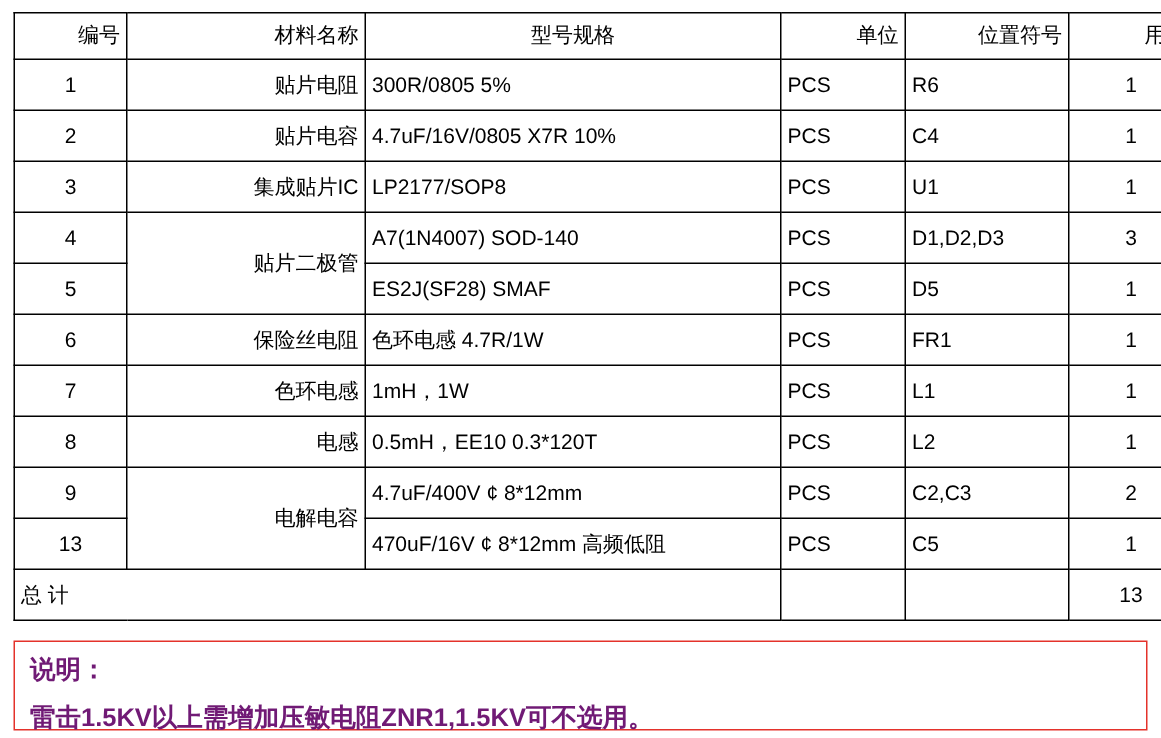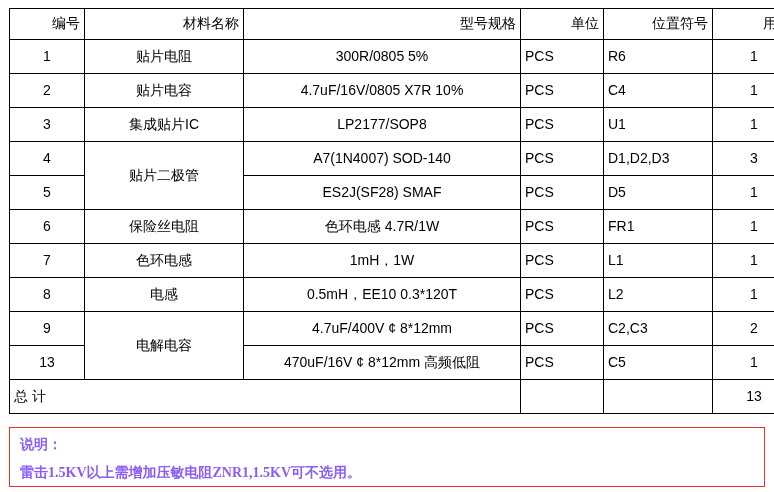--- a/index.html
+++ b/index.html
@@ -38,59 +38,58 @@
   .hdr td {
     text-align: right;
     font-weight: bold;
     font-size: 15px;
     height: 30px;
   }
   .r td {
     height: 33px;
   }
   .c-no      { width: 66px;  text-align: center; }
-  .c-name    { width: 150px; text-align: center; }
-  .c-spec    { width: 268px; text-align: center; padding-left: 8px; }
+  .c-name    { width: 150px; text-align: right; }
+  .c-spec    { width: 268px; text-align: left; padding-left: 8px; }
   .c-unit    { width: 74px;  }
   .c-ref     { width: 100px; }
   .c-qty     { width: 74px;  text-align: center; }
   .total-label {
     font-weight: bold;
   }
   .note-box {
     position: relative;
     box-sizing: border-box;
     width: 756px;
     margin: 13px 0 0 9px;
     border: 1px solid #e4322b;
     padding: 6px 10px 7px 10px;
     height: 60px;
   }
   .note-line {
-    color: #8b5cf6;
-    font-size: 14px;
+    color: #701a75;
+    font-size: 17px;
     font-weight: bold;
     line-height: 1.55;
   }
   .note-line.second {
     margin-top: 6px;
-    font-family: Liberation Serif, serif;
   }
 </style>
 </head>
 <body>
 
 <div class="sheet">
 
   <table class="bom">
     <tbody>
       <tr class="hdr">
         <td class="c-no">编号</td>
         <td class="c-name">材料名称</td>
-        <td class="c-spec" style="">型号规格</td>
+        <td class="c-spec" style="text-align:center">型号规格</td>
         <td class="c-unit">单位</td>
         <td class="c-ref">位置符号</td>
         <td class="c-qty">用量</td>
       </tr>
 
       <tr class="r">
         <td class="c-no">1</td>
         <td class="c-name">贴片电阻</td>
         <td class="c-spec">300R/0805   5%</td>
         <td class="c-unit">PCS</td>

